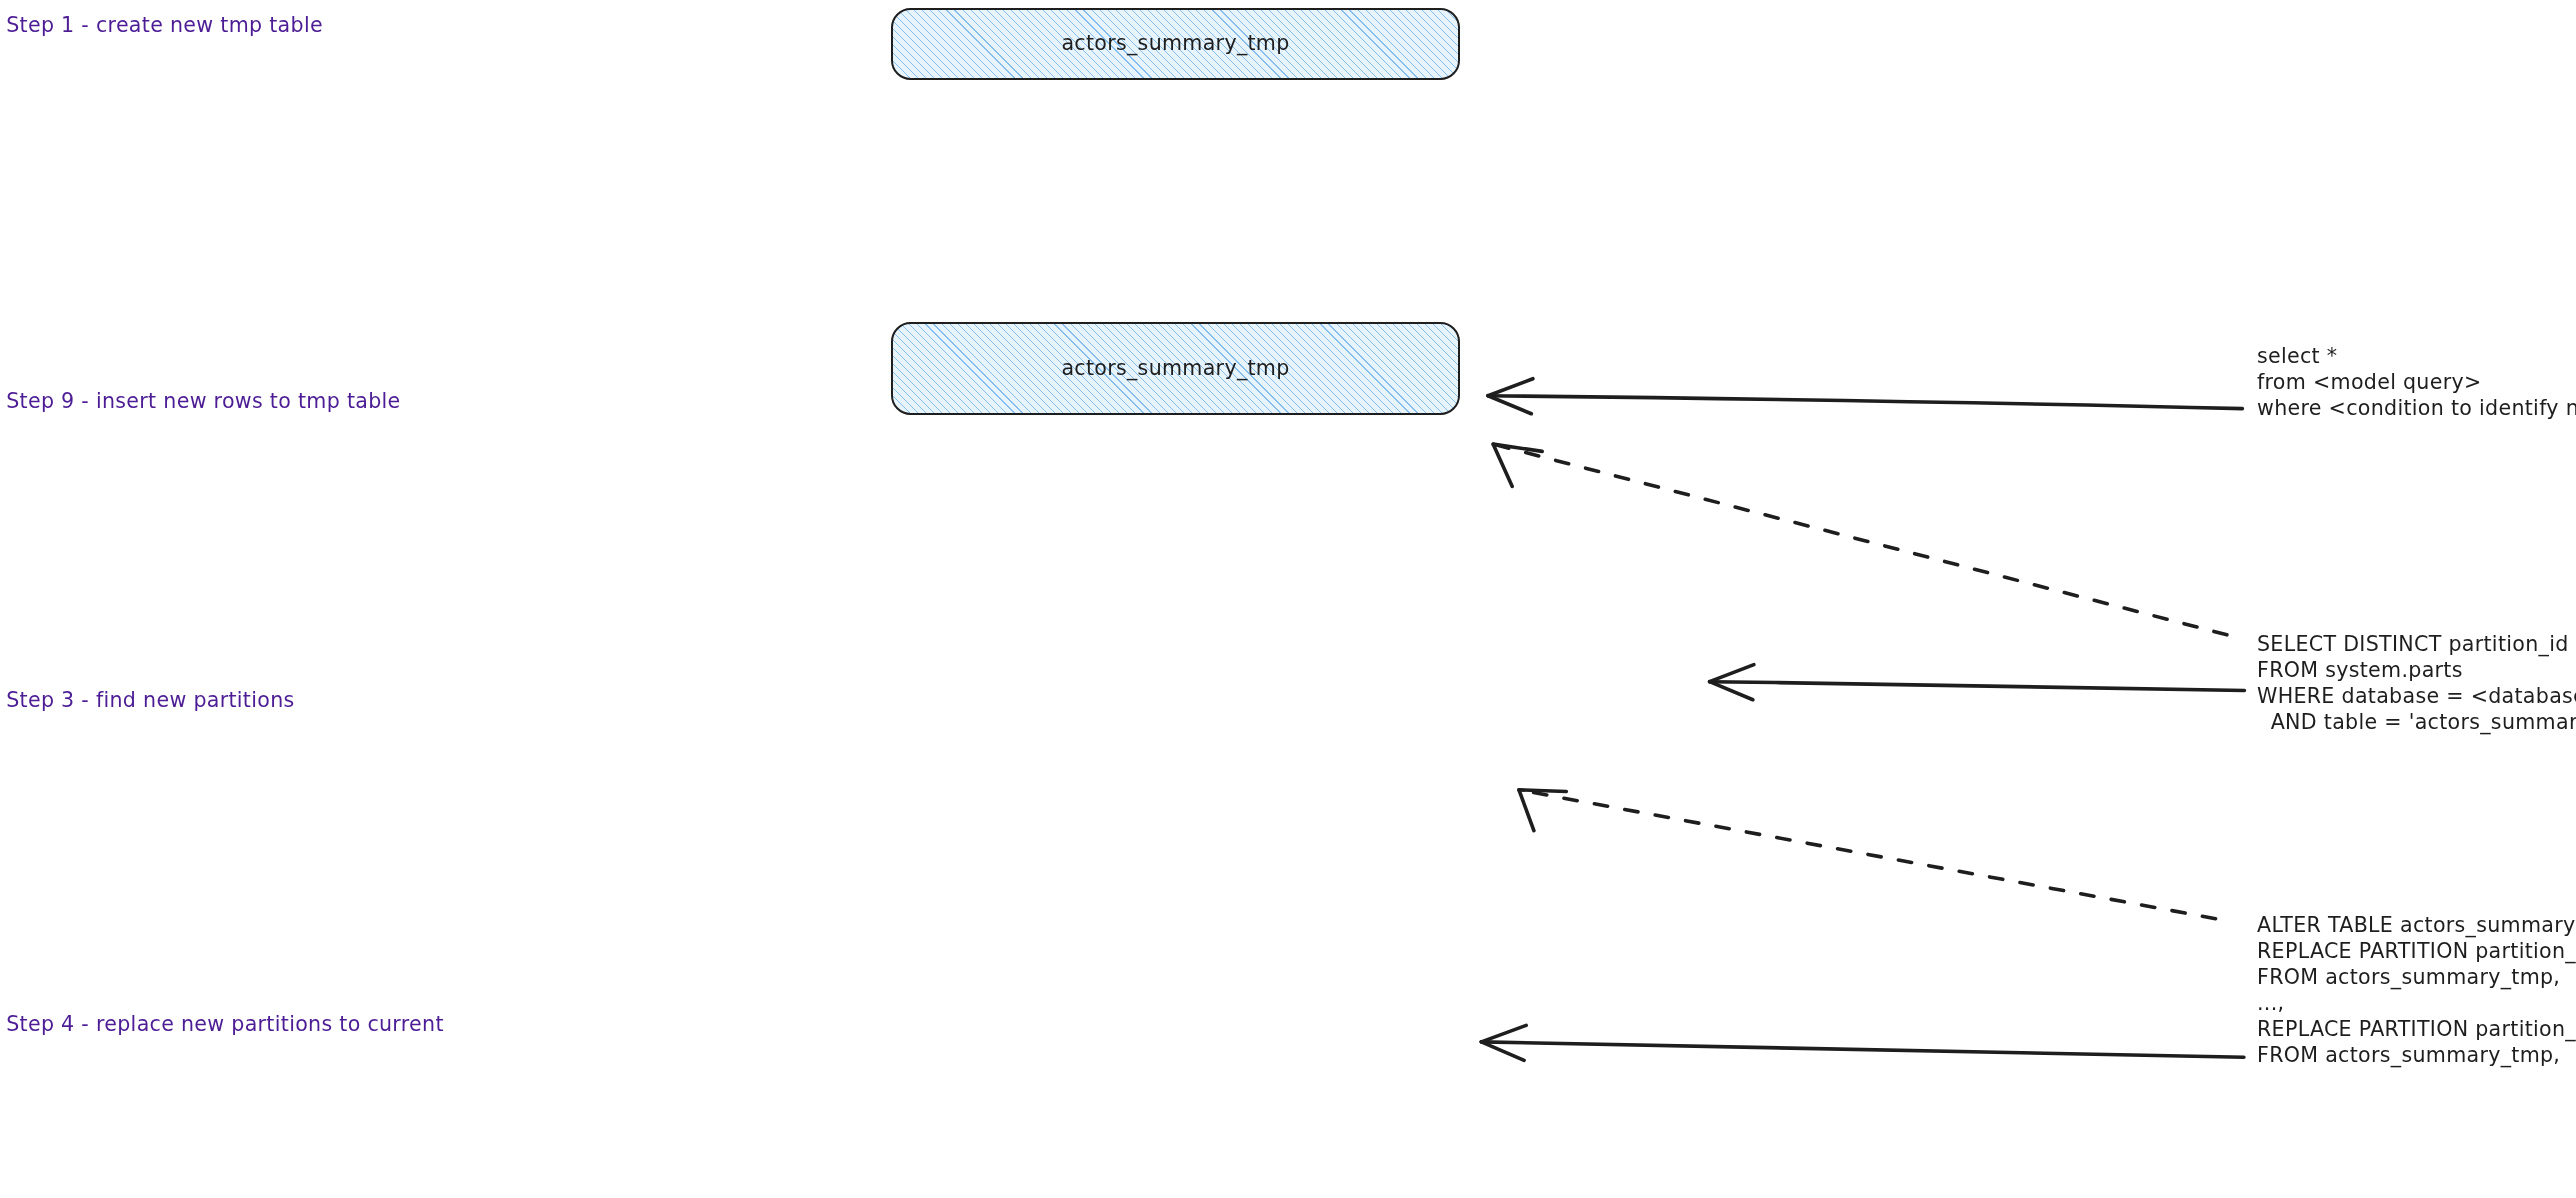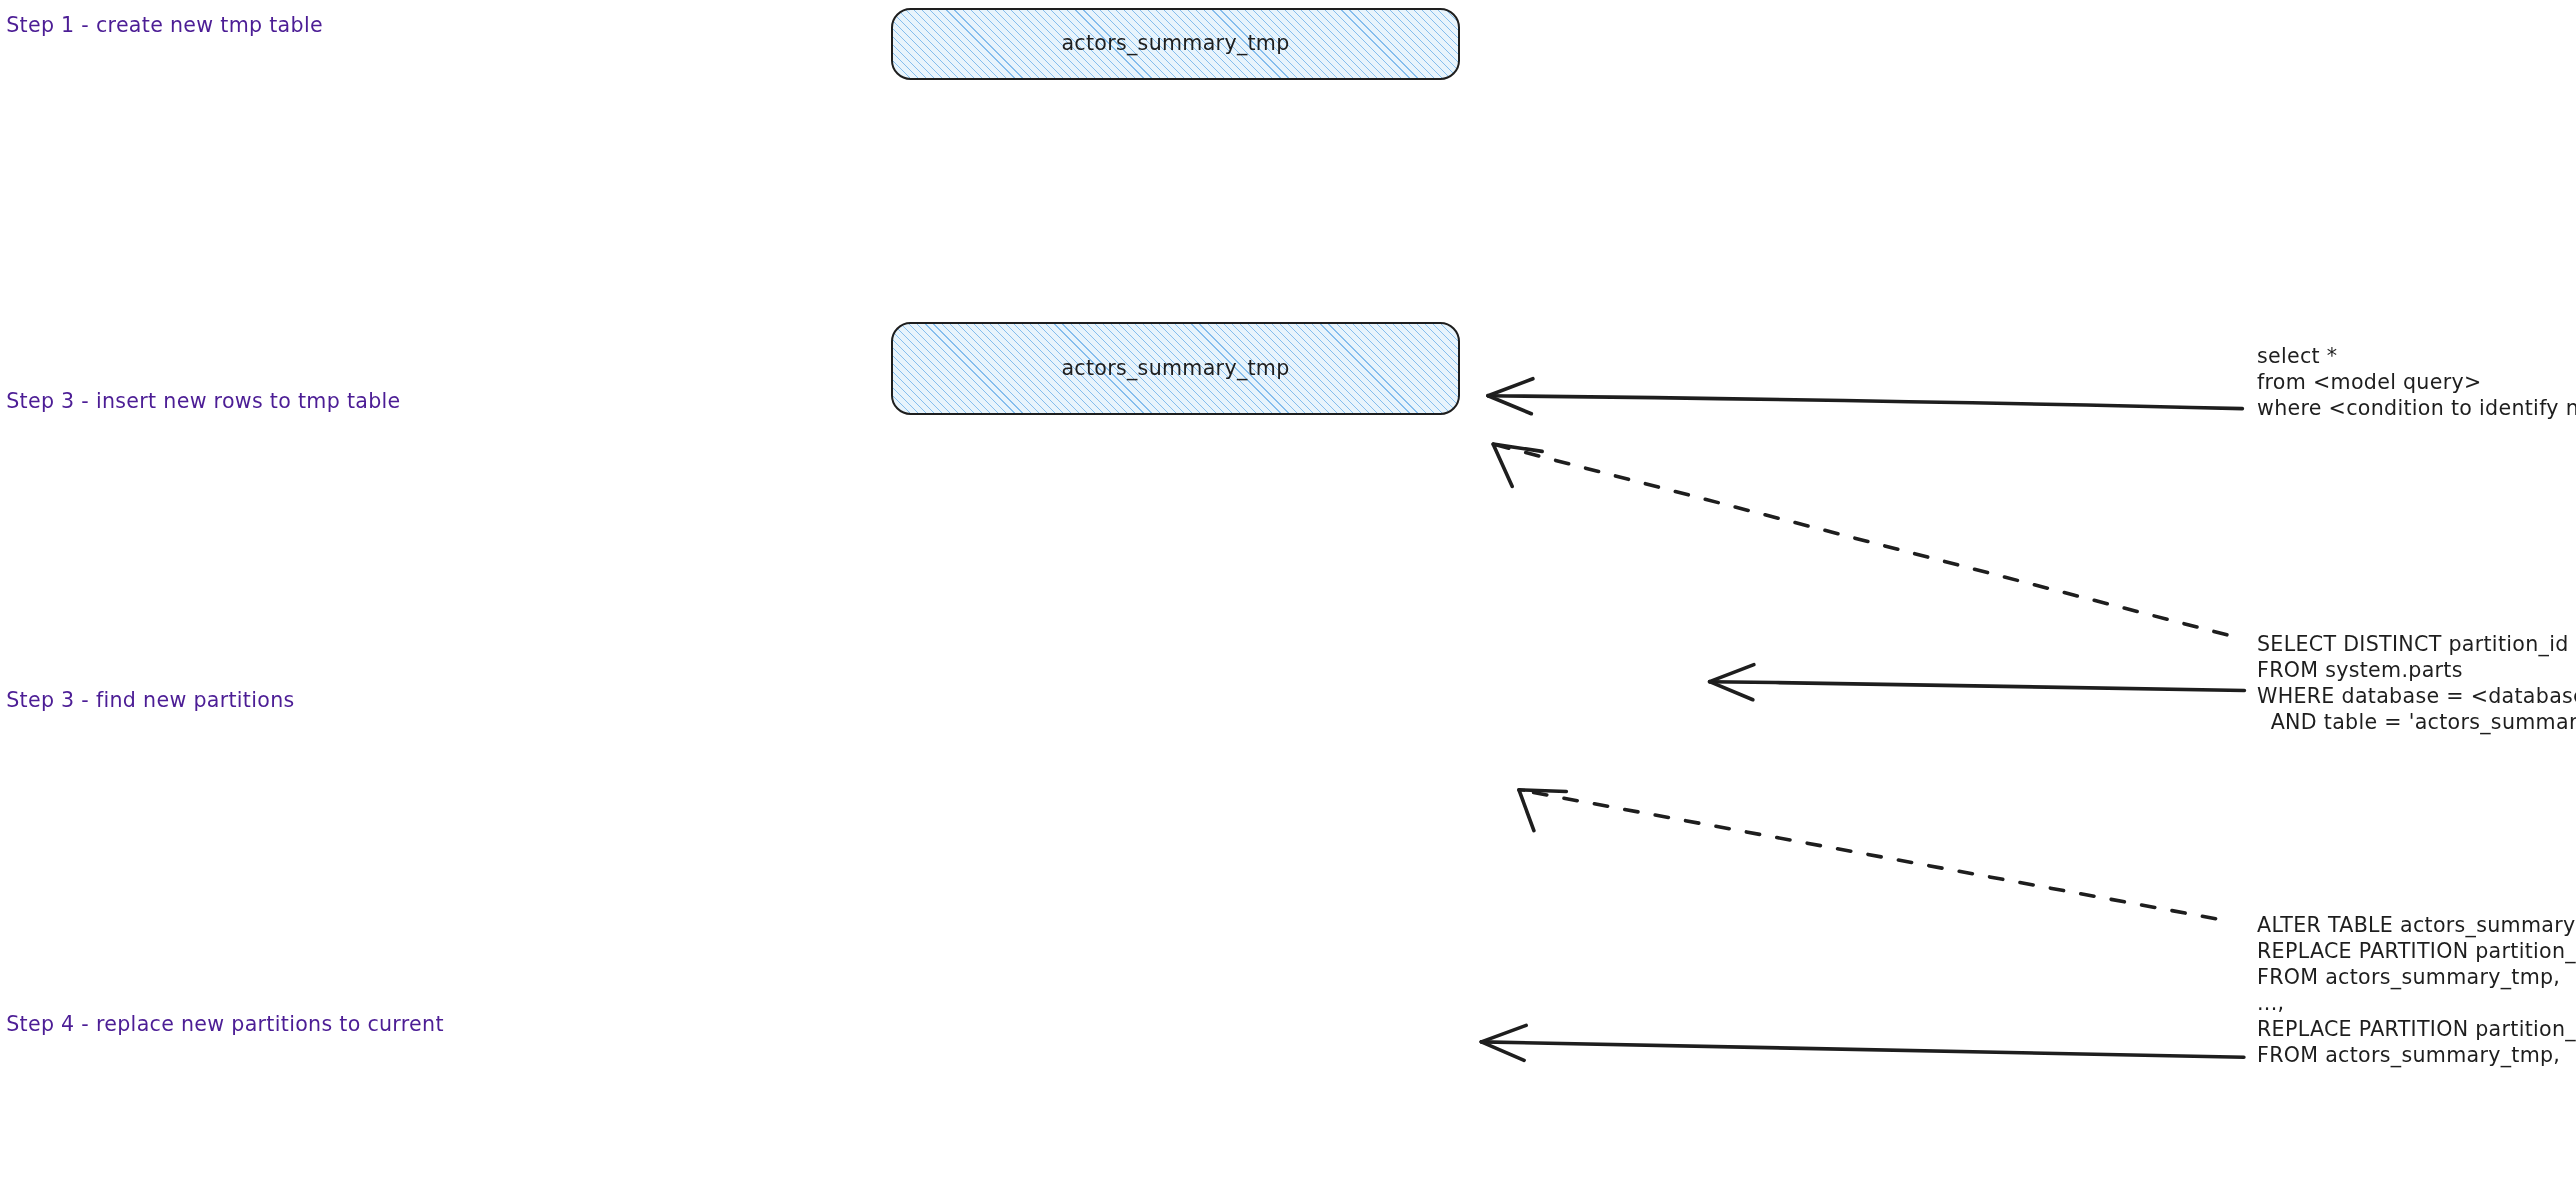--- a/index.html
+++ b/index.html
@@ -97,21 +97,21 @@
     pointer-events: none;
   }
 </style>
 </head>
 <body>
 
 <div id="canvas">
 
   <div class="hand step-label" style="left:6.2px; top:13px;">Step 1 - create new tmp table</div>
 
-  <div class="hand step-label" style="left:6.2px; top:389px;">Step 3 - insert new rows to tmp table</div>
+  <div class="hand step-label" style="left:6.2px; top:389px;">Step 9 - insert new rows to tmp table</div>
 
   <div class="hand step-label" style="left:6.2px; top:688px;">Step 3 - find new partitions</div>
 
   <div class="hand step-label" style="left:6.2px; top:1012px;">Step 4 - replace new partitions to current</div>
 
   <div class="node node-blue" style="left:891px; top:7.7px; width:569px; height:72px;">
     <div class="hand node-label">actors_summary_tmp</div>
   </div>
 
   <div class="node node-blue" style="left:891px; top:322px; width:569px; height:93px;">

